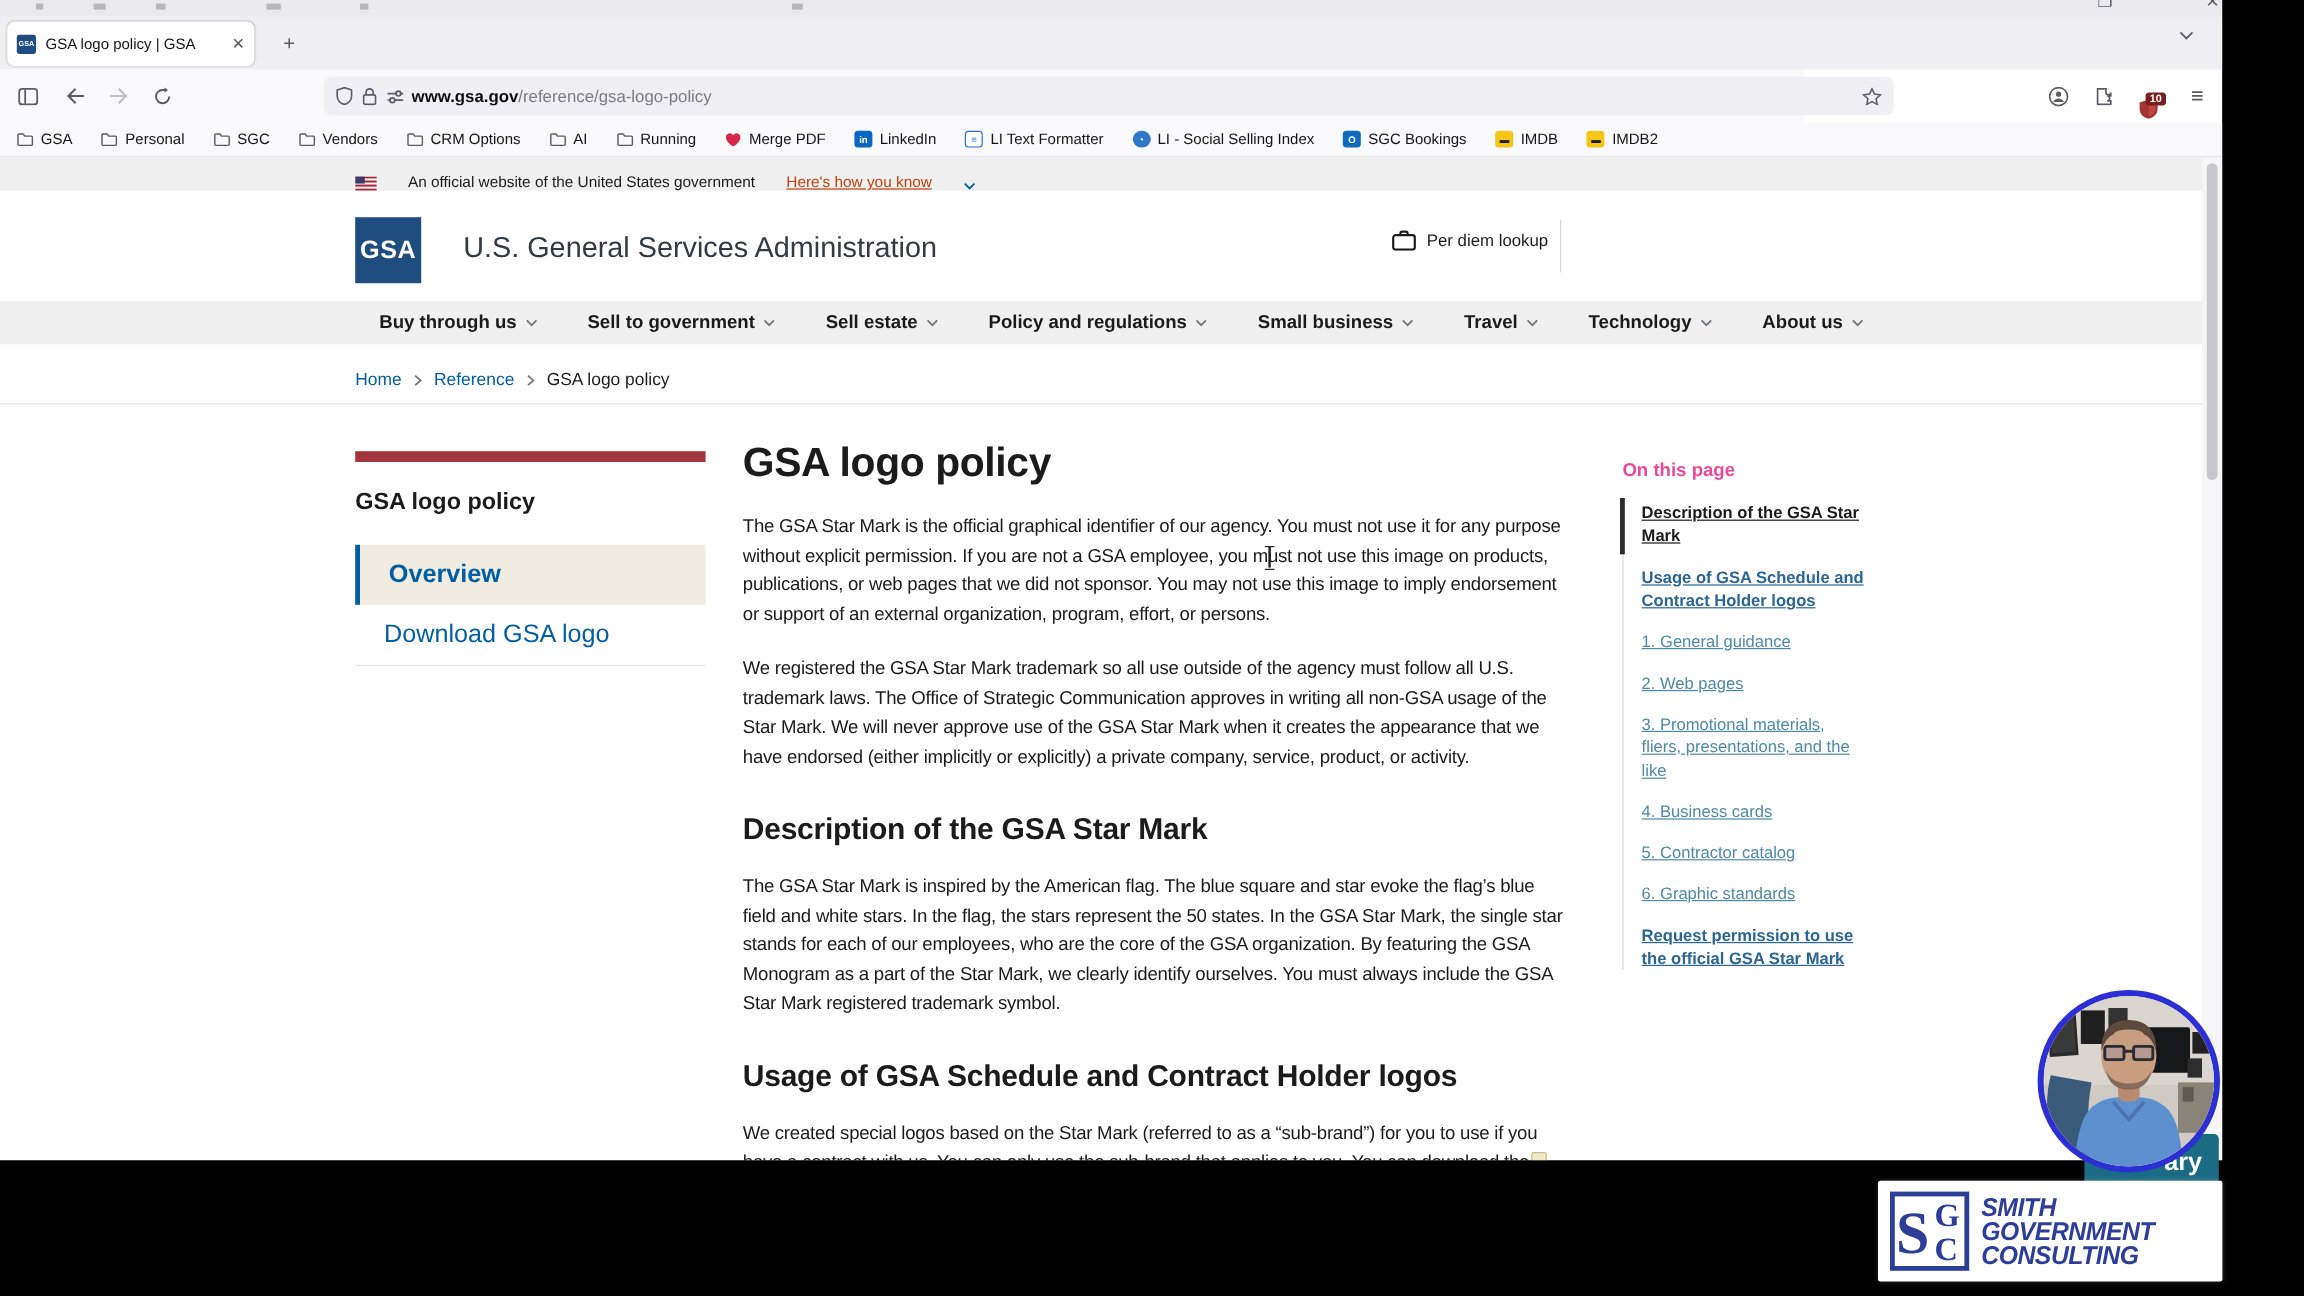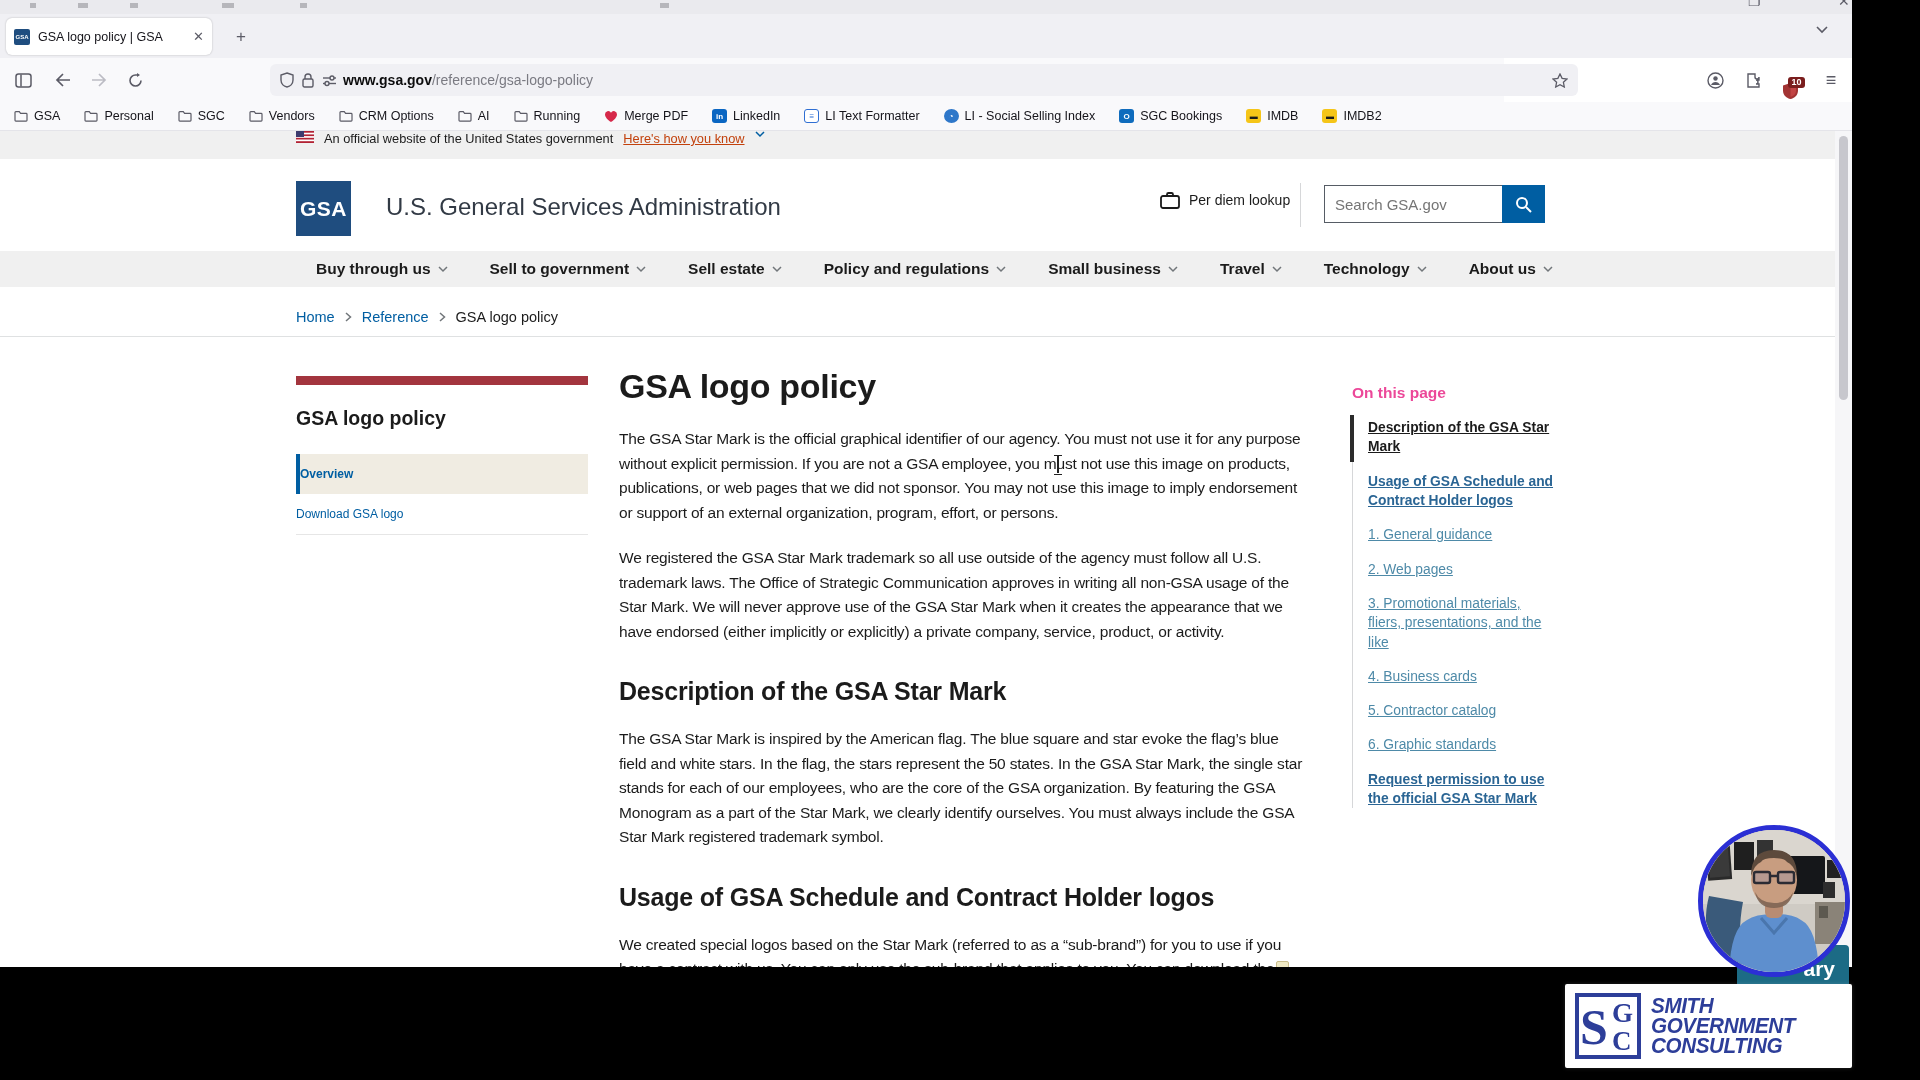--- a/index.html
+++ b/index.html
@@ -34,21 +34,21 @@
 
   #bookmarksbar { position:absolute; left:0; top:102px; width:1852px; height:29px; background:#f9f9fb;
                   border-bottom:1px solid #e4e4e9; display:flex; align-items:center; padding-left:14px; gap:24px; }
   .bm { display:flex; align-items:center; gap:6px; font-size:12.5px; color:#15141a; white-space:nowrap; }
   .mini { width:15px; height:14px; border-radius:3px; display:flex; align-items:center; justify-content:center;
           font-size:8px; font-weight:bold; color:#fff; flex:0 0 auto; }
 
   
   #page { position:absolute; left:0; top:131px; width:1852px; height:836px; background:#fff; overflow:hidden; }
   #gov-banner { position:absolute; left:0; top:0; width:1852px; height:28px; background:#f0f0f0;
-                display:flex; align-items:flex-start; padding-left:296px; gap:10px; font-size:12.8px; color:#1b1b1b; }
+                display:flex; align-items:flex-end; padding-left:296px; gap:26px; font-size:12.8px; color:#1b1b1b; }
   #gov-banner a { color:#c2410c; text-decoration:underline; }
   #site-header { position:absolute; left:0; top:28px; width:1852px; height:92px; background:#fff; }
   #gsa-logo { position:absolute; left:296px; top:22px; width:55px; height:55px; background:#1f4d7f; color:#fff;
               display:flex; align-items:center; justify-content:center; font-weight:bold; font-size:21px; letter-spacing:.5px;}
   #agency-name { position:absolute; left:372px; top:34px; font-size:24px; color:#323a45;margin-left:14px; }
   #perdiem { position:absolute; left:1160px; top:32px; display:flex; align-items:center; gap:9px; font-size:14px; color:#1b1b1b; }
   #header-divider { position:absolute; left:1300px; top:24px; width:1px; height:44px; background:#d6d7d9; }
   #search-box { position:absolute; left:1324px; top:26px; display:flex; }
   #search-input { width:178px; height:38px; border:1px solid #565c65; border-right:none; font-size:15px; padding:0 10px;
                   font-family:"Liberation Sans",sans-serif; color:#1b1b1b; background:#fff; }
@@ -62,21 +62,21 @@
   #breadcrumb-bar { position:absolute; left:0; top:156px; width:1852px; height:50px; background:#fff; border-bottom:1px solid #dfe1e2; }
   #breadcrumb { position:absolute; left:296px; top:22px; display:flex; align-items:center; gap:10px; font-size:14.5px; }
   #breadcrumb a { color:#005ea2; text-decoration:none; }
   #breadcrumb .current { color:#1b1b1b; }
 
   
   #sidenav { position:absolute; left:296px; top:245px; width:292px; }
   #sidenav-redbar { height:9px; background:#a3353e; }
   #sidenav-title { margin-top:22px; font-size:19.5px; font-weight:bold; color:#1b1b1b; }
   #sidenav-list { margin-top:24px; }
-  .sidenav-item { font-size:12px; padding:13px 0; color:#005ea2; }
+  .sidenav-item { font-size:21px; padding:13px 24px; color:#005ea2; }
   .sidenav-item.active { background:#f0ece2; border-left:4px solid #005ea2; font-weight:bold; }
   .sidenav-item.plain { border-bottom:1px solid #e6e6e6; }
 
   
   #article { position:absolute; left:619px; top:236px; width:690px; color:#1b1b1b; }
   #article h1 { font-size:34px; font-weight:bold; letter-spacing:-.3px; }
   #article p { font-size:15.5px; line-height:24.5px; letter-spacing:-.2px; margin-top:21px; }
   #article h2 { font-size:25px; font-weight:bold; margin-top:33px; letter-spacing:-.2px;}
   .hl-box { display:inline-block; width:13px; height:15px; background:#efe9c4; border:1px solid #c9bd8b; border-radius:2px;
             vertical-align:-2px; margin:0 4px 0 2px; }
@@ -330,29 +330,20 @@
         <div id="gsa-logo">GSA</div>
         <div id="agency-name">U.S. General Services Administration</div>
         <div id="perdiem">
           <svg width="20" height="18" viewBox="0 0 20 18">
               <rect x="1" y="5" width="18" height="12" rx="2" fill="none" stroke="#1b1b1b" stroke-width="1.8"></rect>
               <path d="M7 5V3.5A1.5 1.5 0 0 1 8.5 2h3A1.5 1.5 0 0 1 13 3.5V5" fill="none" stroke="#1b1b1b" stroke-width="1.8"></path>
             </svg>
           <span>Per diem lookup</span>
         </div>
         <div id="header-divider"></div>
-        <div id="search-box">
-          <input id="search-input" type="text" placeholder="Search GSA.gov" style="">
-          <button id="search-btn">
-            <svg width="17" height="17" viewBox="0 0 17 17">
-                <circle cx="7" cy="7" r="5" fill="none" stroke="#fff" stroke-width="2"></circle>
-                <line x1="11" y1="11" x2="16" y2="16" stroke="#fff" stroke-width="2"></line>
-              </svg>
-          </button>
-        </div>
       </div>
 
       <div id="main-nav">
         <span class="nav-item">
             <span>Buy through us</span>
             <svg width="10" height="7" viewBox="0 0 10 7">
               <path d="M1 1l4 4 4-4" fill="none" stroke="#71767a" stroke-width="1.5"></path>
             </svg>
           </span>
         <span class="nav-item">

